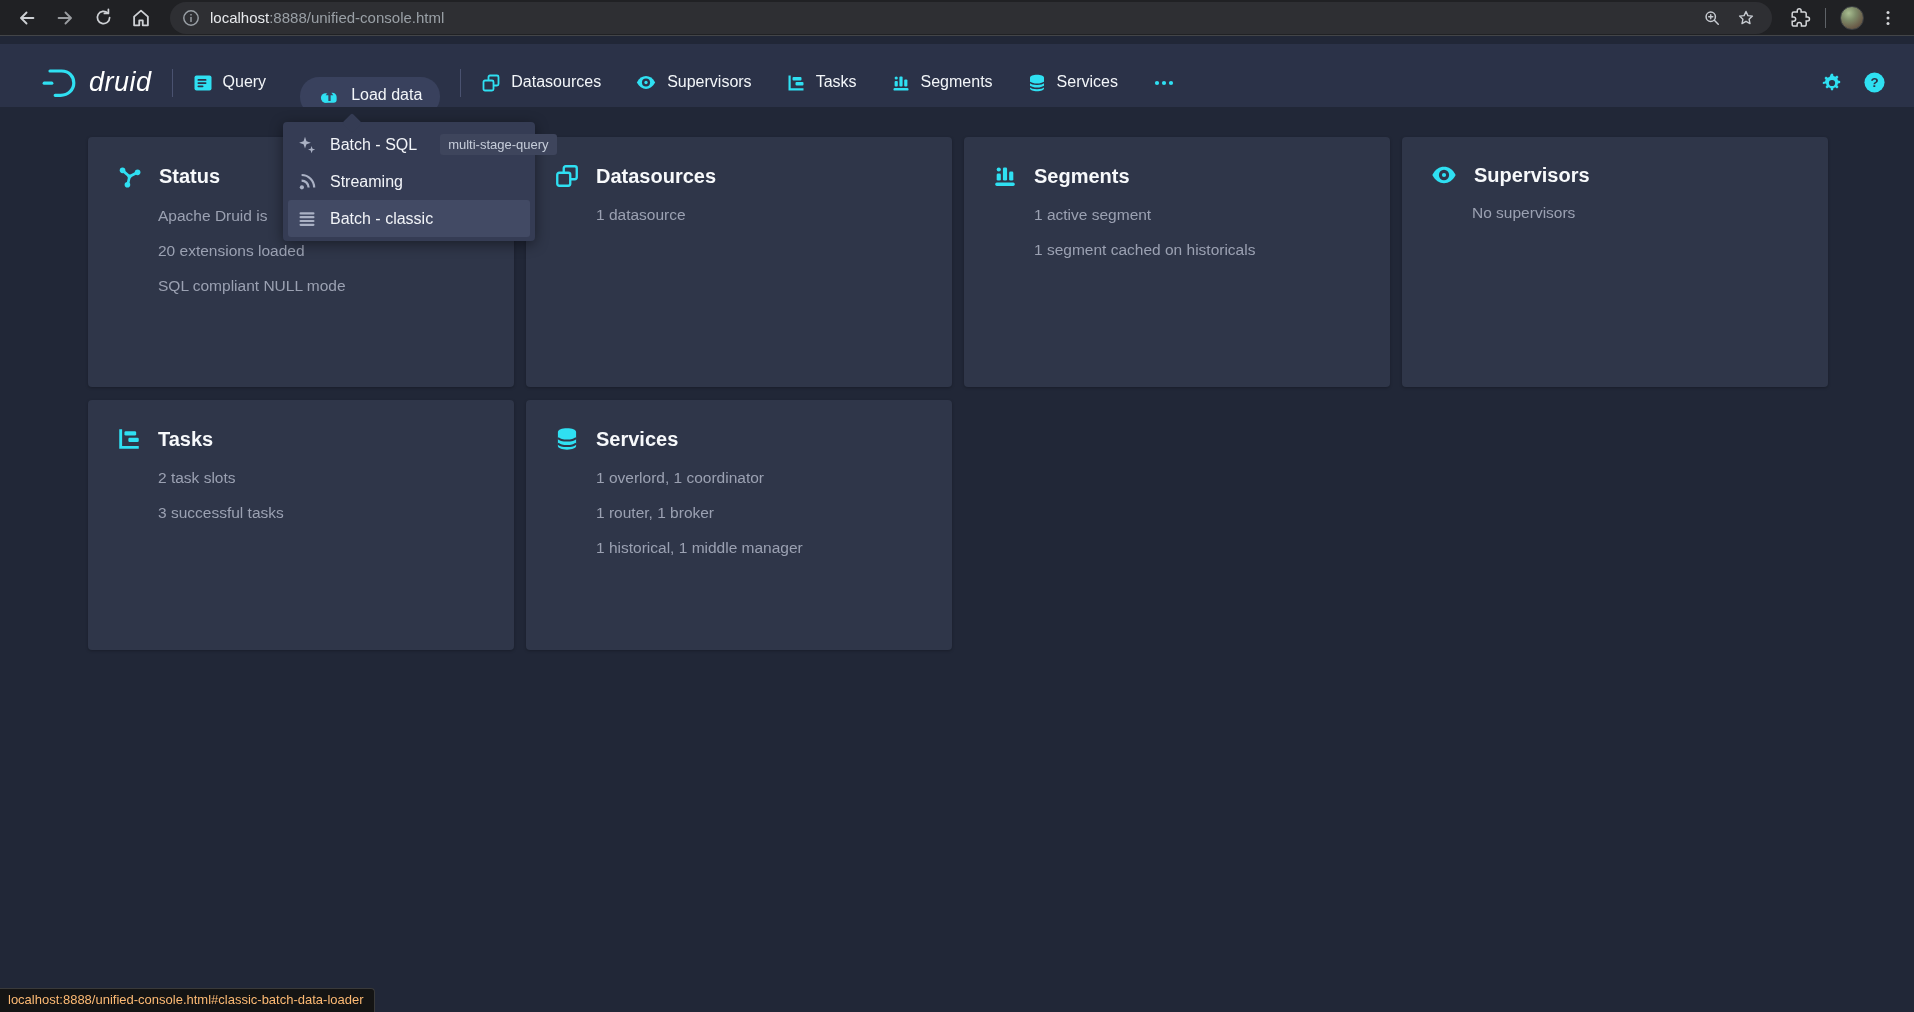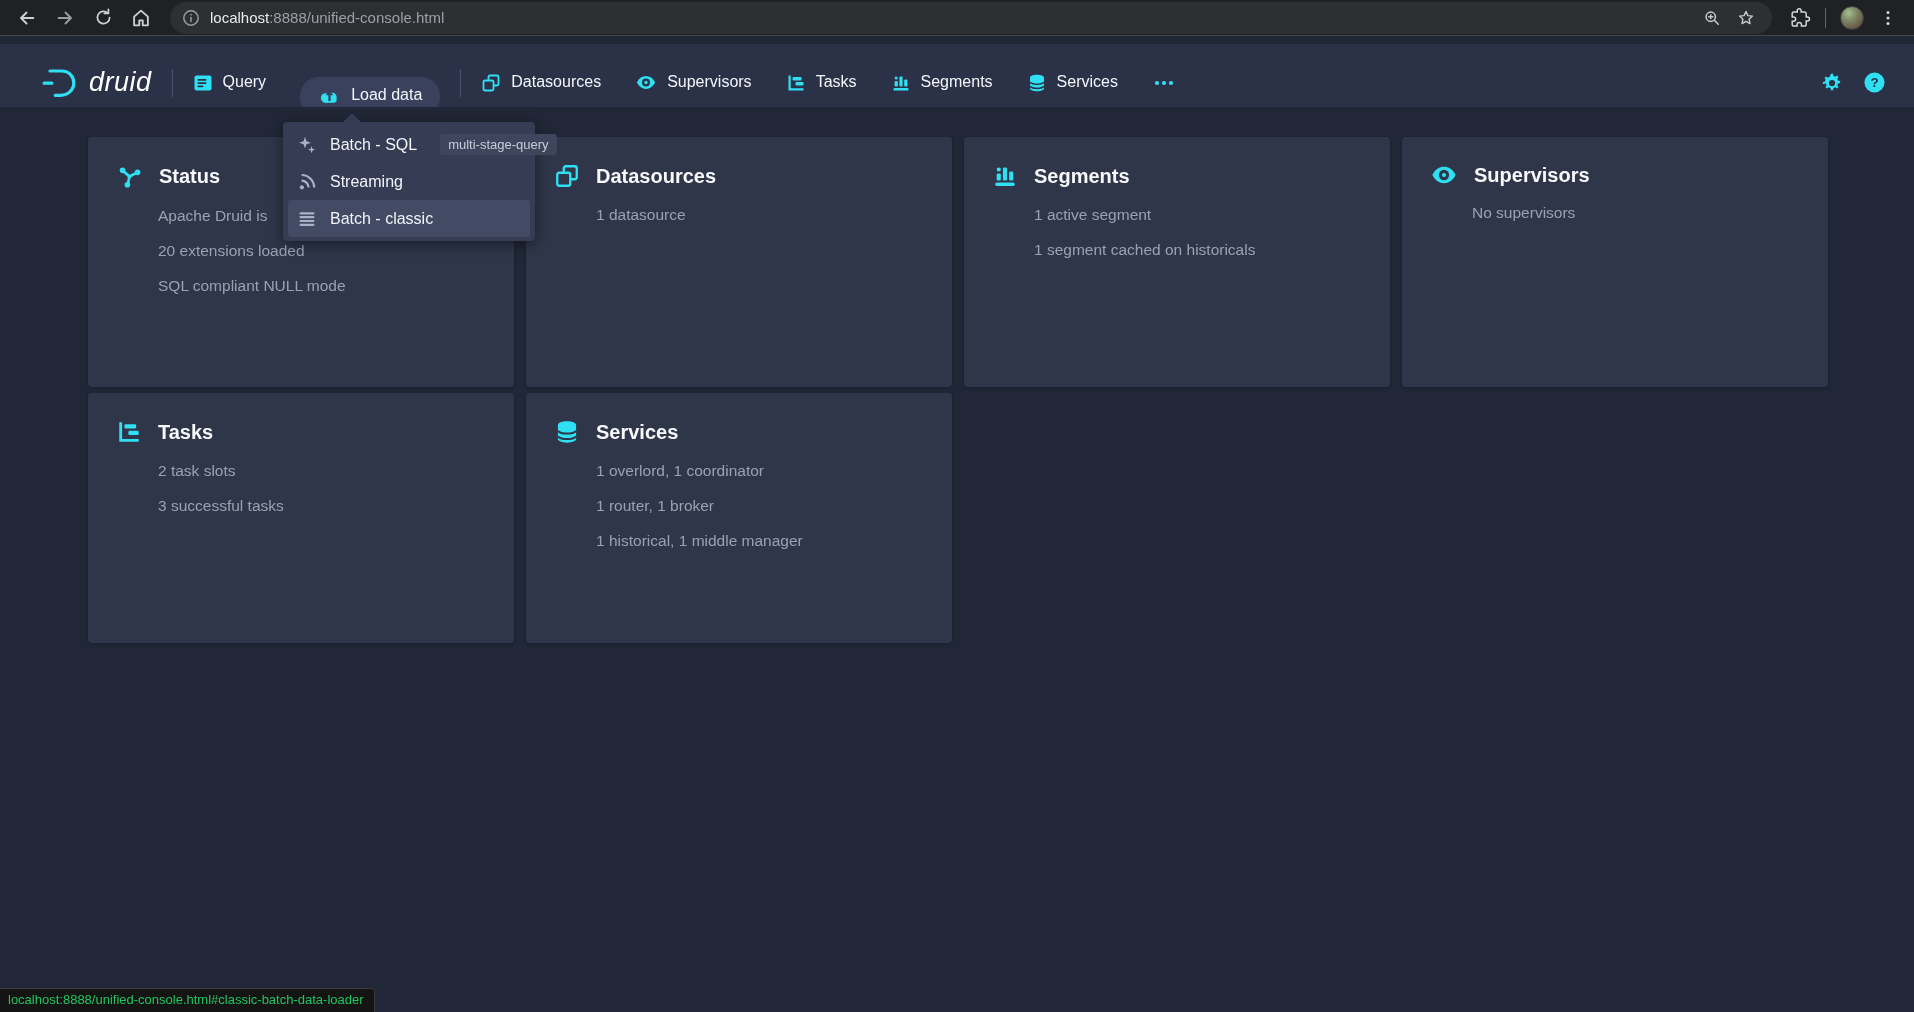--- a/index.html
+++ b/index.html
@@ -51,21 +51,21 @@
   }
   .nav-item.pill {
     background:#39415d; border-radius:19px; padding:9px 18px; margin-right:0;margin-top:28px;
   }
   .nav-right { margin-left:auto; display:flex; align-items:center; gap:20px; }
 
   
   .main { position:absolute; top:107px; left:0; right:0; bottom:0; background:#212737; }
   .cards {
     position:absolute; left:88px; top:30px;
-    display:grid; grid-template-columns:repeat(4,426px); gap:6px 12px;
+    display:grid; grid-template-columns:repeat(4,426px); gap:13px 12px;
   }
   .card {
     width:426px; height:250px; background:#2f3649; border-radius:4px;
     padding:26px 28px; box-shadow:0 1px 3px rgba(0,0,0,.25); cursor:pointer;
   }
   .card-head { display:flex; align-items:center; gap:16px; margin-bottom:16px; }
   .card-title { color:#f7f9fb; font-size:20px; font-weight:700; }
   .card-lines { margin-left:42px; }
   .card-line { color:#9ba1b2; font-size:15.5px; line-height:19px; margin-bottom:16px; }
 
@@ -87,21 +87,21 @@
     background:#424a64; border-radius:3px; margin:0 5px; padding:15px 9px;
   }
   .dd-tag {
     background:#3e455c; color:#c6cdda; font-size:13px; padding:3px 8px;
     border-radius:3px; margin-left:10px;
   }
 
   
   .status-tooltip {
     position:absolute; left:0; bottom:0; z-index:200;
-    background:#141414; color:#22c55e; font-size:13px;
+    background:#141414; color:#fdba74; font-size:13px;
     padding:3px 10px 5px 8px; border-top:1px solid #3a3a3a; border-right:1px solid #3a3a3a;
     border-top-right-radius:4px; white-space:nowrap;
   }
 
   svg { display:block; flex:0 0 auto; }
 </style>
 </head>
 <body>
 
 <div class="chrome">

